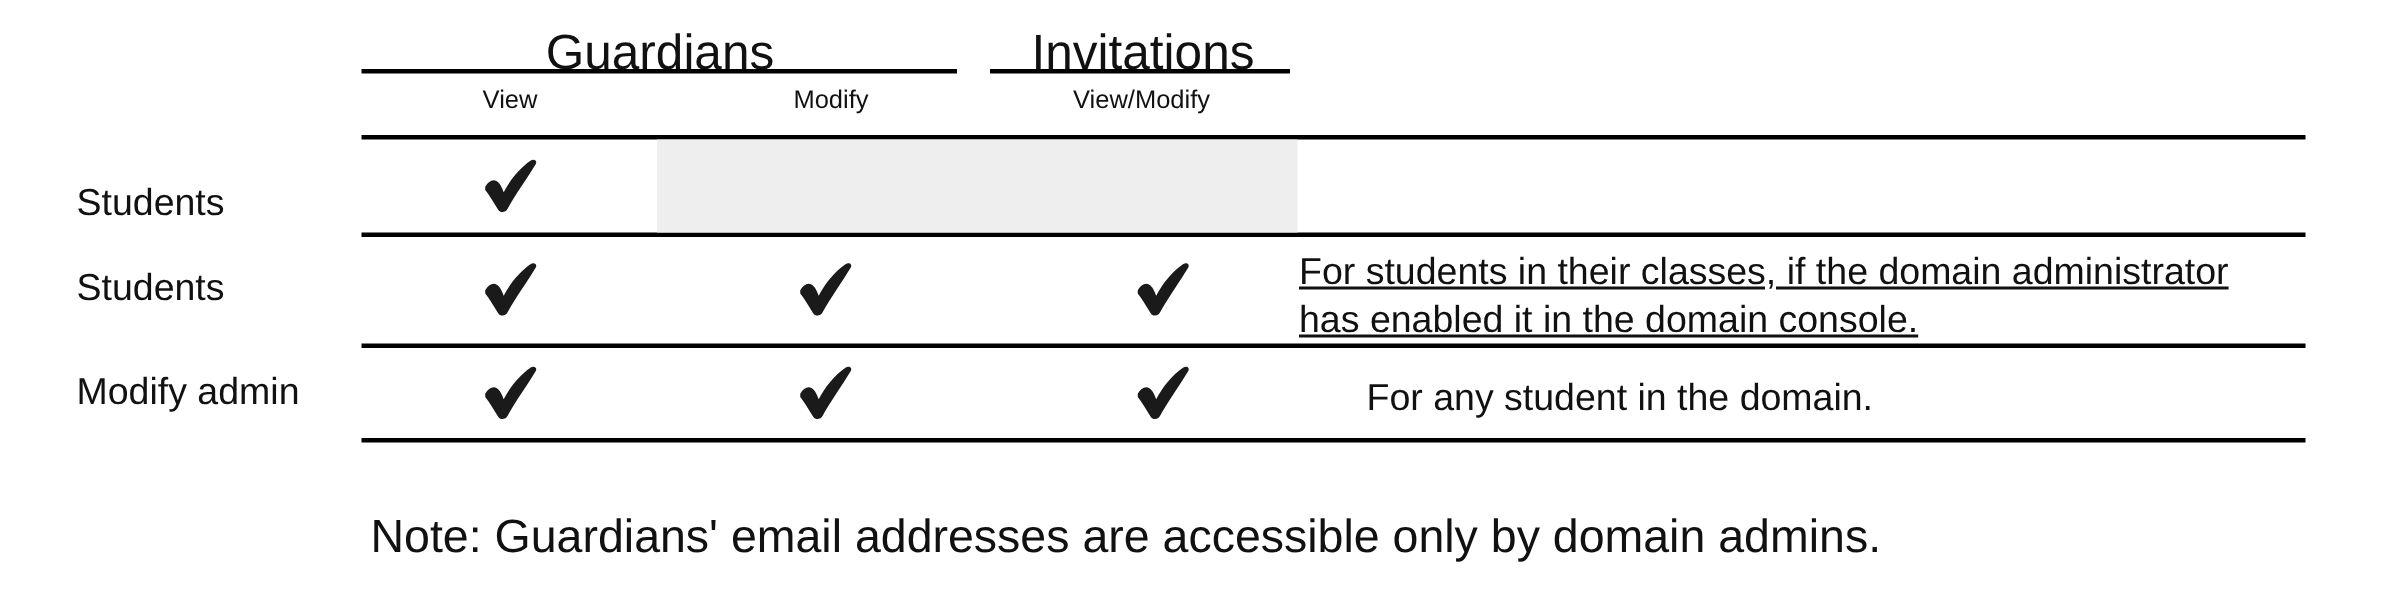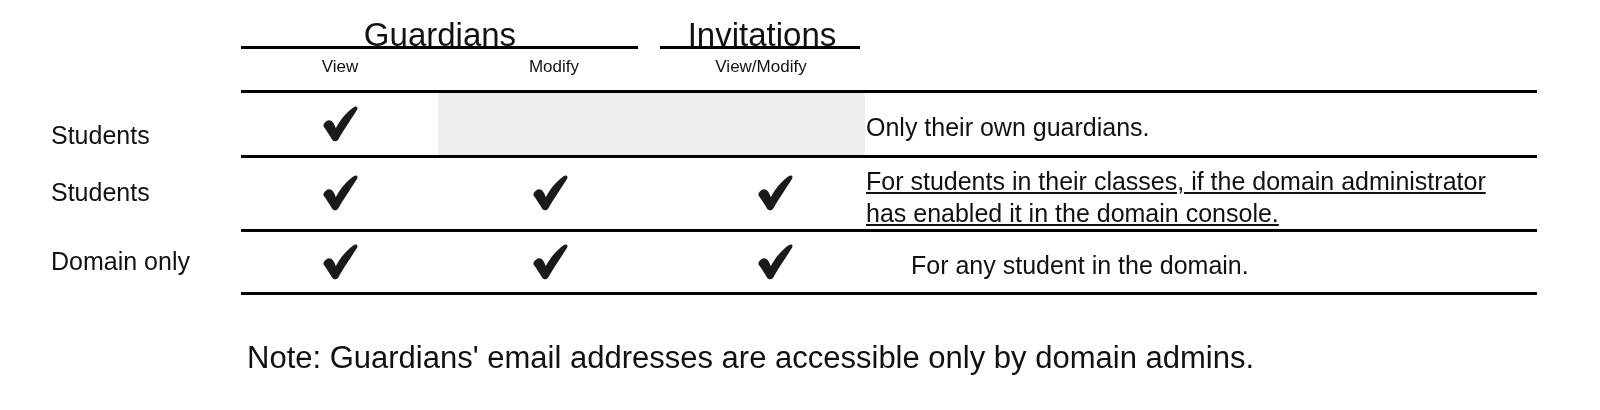--- a/index.html
+++ b/index.html
@@ -120,21 +120,20 @@
 
   <div class="check" style="left:340px; top:104px;">
     <svg width="42" height="40" viewBox="0 0 42 40" aria-hidden="true">
       <path d="M4.5 20.5 C6.5 17.0 9.5 15.2 12.2 16.8 C14.4 18.1 15.6 21.0 16.8 24.2
                C21.0 16.0 27.5 8.2 34.6 3.2 C36.8 1.6 39.4 2.8 38.2 5.4
                C33.0 14.0 24.0 26.8 19.4 35.2 C18.0 37.8 14.6 38.2 13.0 35.6
                C10.4 31.2 7.2 26.0 4.5 22.6 Z" fill="#1a1a1a"></path>
     </svg>
   </div>
 
-  <div class="desc" style="left:866px; top:111px;">Only their own guardians.</div>
 
   <div class="txt row-label" style="left:51px; top:180px;">Students</div>
 
   <div class="check" style="left:340px; top:173px;">
     <svg width="42" height="40" viewBox="0 0 42 40" aria-hidden="true">
       <path d="M4.5 20.5 C6.5 17.0 9.5 15.2 12.2 16.8 C14.4 18.1 15.6 21.0 16.8 24.2
                C21.0 16.0 27.5 8.2 34.6 3.2 C36.8 1.6 39.4 2.8 38.2 5.4
                C33.0 14.0 24.0 26.8 19.4 35.2 C18.0 37.8 14.6 38.2 13.0 35.6
                C10.4 31.2 7.2 26.0 4.5 22.6 Z" fill="#1a1a1a"></path>
     </svg>
@@ -154,21 +153,21 @@
       <path d="M4.5 20.5 C6.5 17.0 9.5 15.2 12.2 16.8 C14.4 18.1 15.6 21.0 16.8 24.2
                C21.0 16.0 27.5 8.2 34.6 3.2 C36.8 1.6 39.4 2.8 38.2 5.4
                C33.0 14.0 24.0 26.8 19.4 35.2 C18.0 37.8 14.6 38.2 13.0 35.6
                C10.4 31.2 7.2 26.0 4.5 22.6 Z" fill="#1a1a1a"></path>
     </svg>
   </div>
 
   <div class="desc" style="left:866px; top:165px; width:690px;text-decoration:underline;">For students in their classes, if the domain administrator
 has enabled it in the domain console.</div>
 
-  <div class="txt row-label" style="left:51px; top:249px;">Domain only</div>
+  <div class="txt row-label" style="left:51px; top:249px;">Modify admin</div>
 
   <div class="check" style="left:340px; top:242px;">
     <svg width="42" height="40" viewBox="0 0 42 40" aria-hidden="true">
       <path d="M4.5 20.5 C6.5 17.0 9.5 15.2 12.2 16.8 C14.4 18.1 15.6 21.0 16.8 24.2
                C21.0 16.0 27.5 8.2 34.6 3.2 C36.8 1.6 39.4 2.8 38.2 5.4
                C33.0 14.0 24.0 26.8 19.4 35.2 C18.0 37.8 14.6 38.2 13.0 35.6
                C10.4 31.2 7.2 26.0 4.5 22.6 Z" fill="#1a1a1a"></path>
     </svg>
   </div>
 

